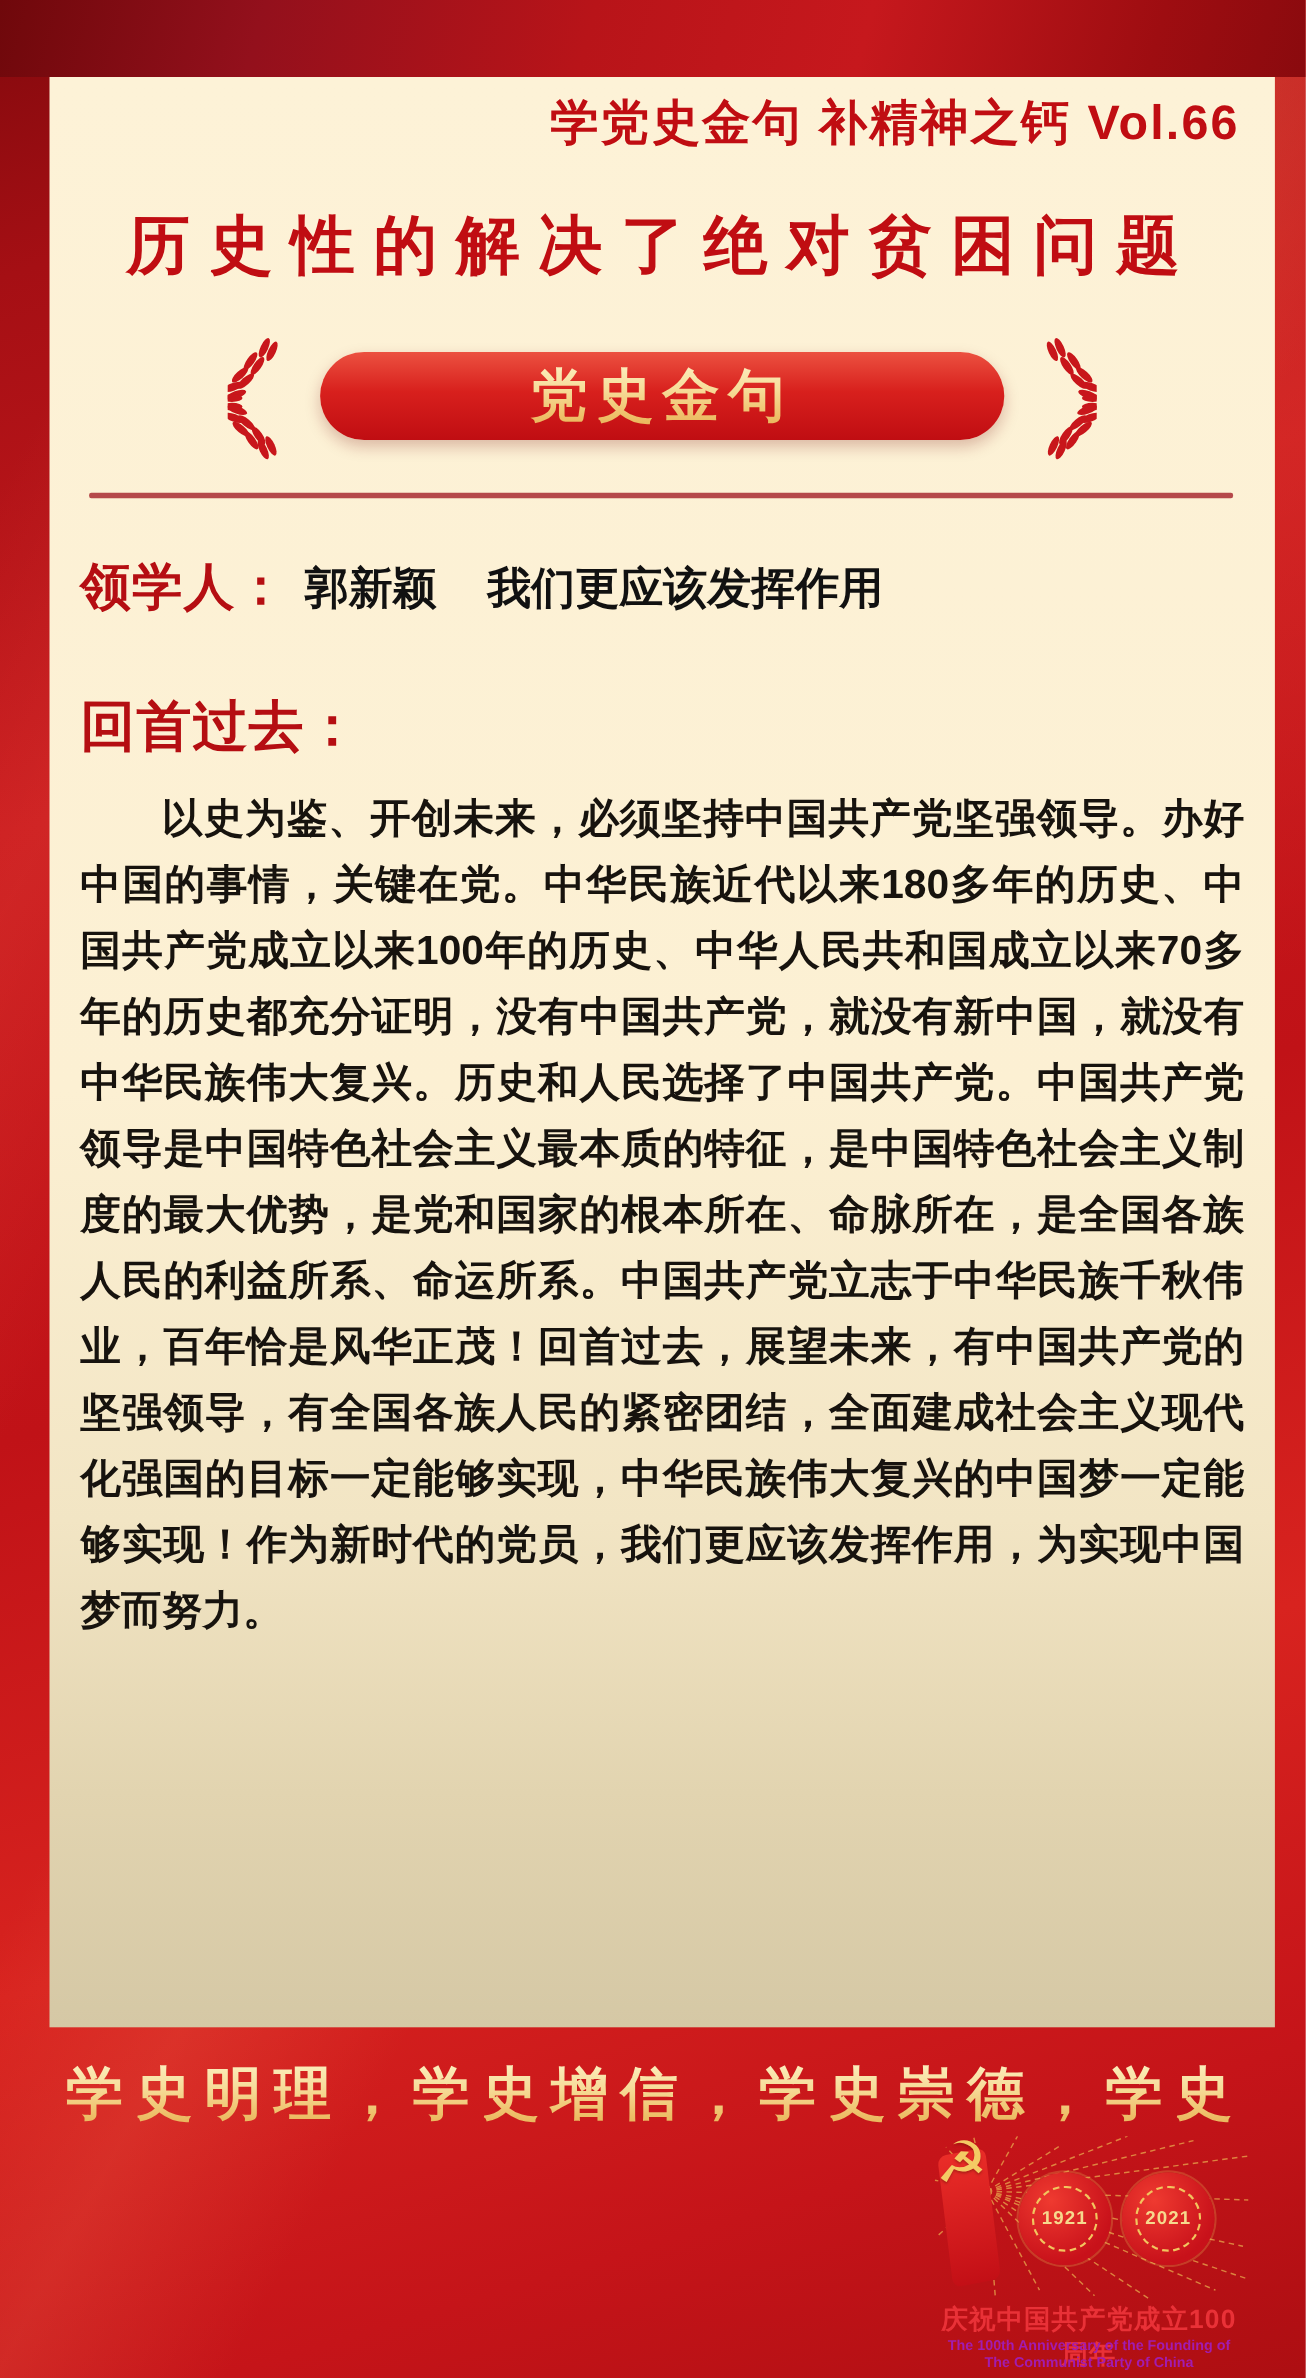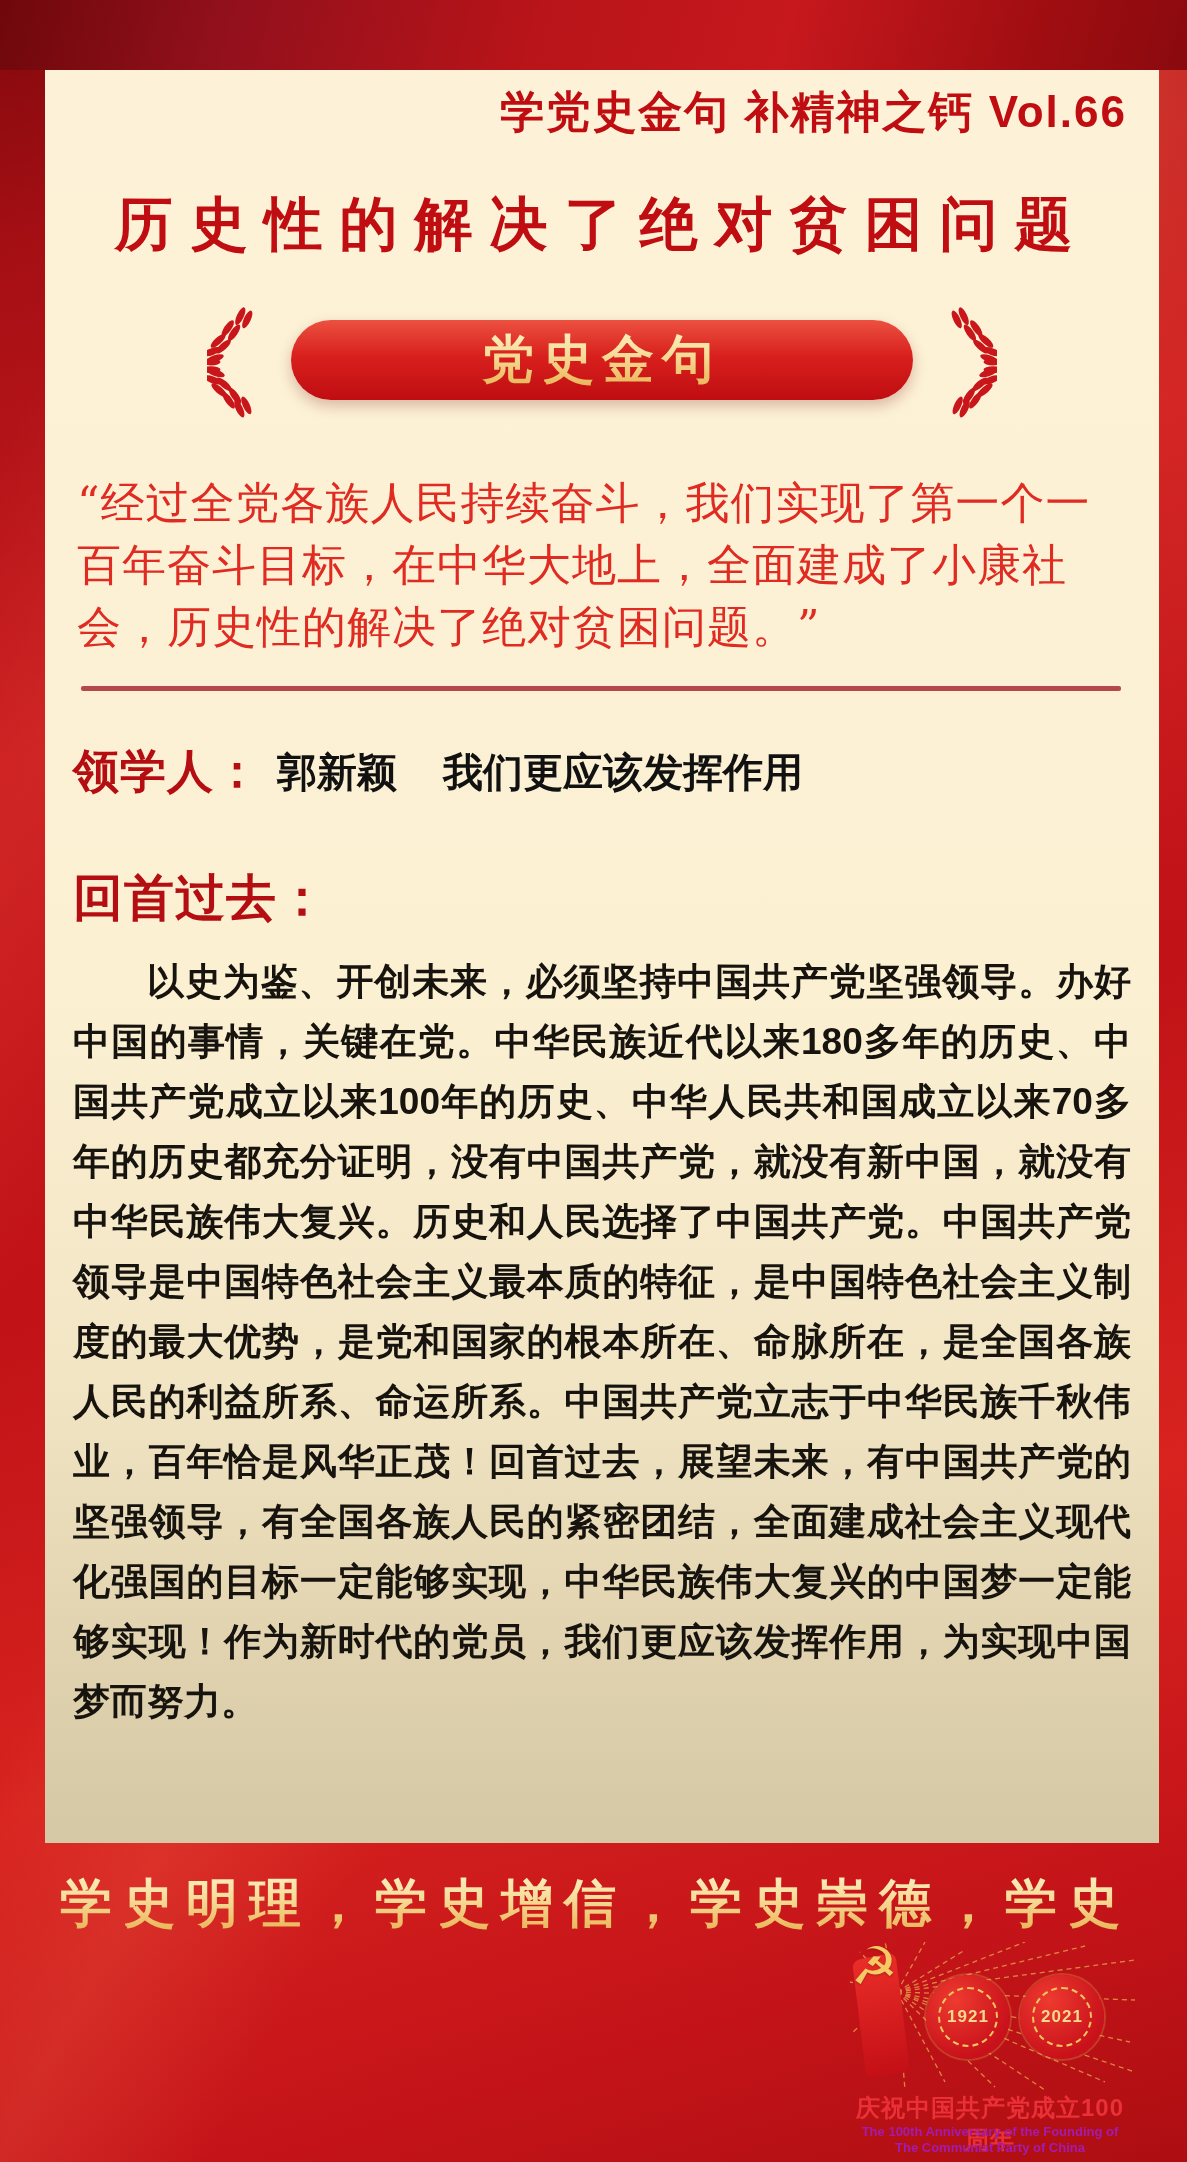--- a/index.html
+++ b/index.html
@@ -193,21 +193,20 @@
           <ellipse cx="-9" cy="-4" rx="10" ry="3.6"></ellipse>
           <ellipse cx="-9" cy="4" rx="10" ry="3.6"></ellipse>
         </g>
       <g transform="translate(41,117) rotate(65)">
           <ellipse cx="-9" cy="-4" rx="10" ry="3.6"></ellipse>
           <ellipse cx="-9" cy="4" rx="10" ry="3.6"></ellipse>
         </g>
     </svg>
   </div>
 
-  <div class="quote">“经过全党各族人民持续奋斗，我们实现了第一个一百年奋斗目标，在中华大地上，全面建成了小康社会，历史性的解决了绝对贫困问题。”</div>
   <div class="divider"></div>
 
   <div class="leader-row">
     <span class="leader-label">领学人：</span>
     <span class="leader-name">郭新颖</span>
     <span class="leader-title">我们更应该发挥作用</span>
   </div>
 
   <div class="reflection-label">回首过去：</div>
   <div class="reflection-body">以史为鉴、开创未来，必须坚持中国共产党坚强领导。办好中国的事情，关键在党。中华民族近代以来180多年的历史、中国共产党成立以来100年的历史、中华人民共和国成立以来70多年的历史都充分证明，没有中国共产党，就没有新中国，就没有中华民族伟大复兴。历史和人民选择了中国共产党。中国共产党领导是中国特色社会主义最本质的特征，是中国特色社会主义制度的最大优势，是党和国家的根本所在、命脉所在，是全国各族人民的利益所系、命运所系。中国共产党立志于中华民族千秋伟业，百年恰是风华正茂！回首过去，展望未来，有中国共产党的坚强领导，有全国各族人民的紧密团结，全面建成社会主义现代化强国的目标一定能够实现，中华民族伟大复兴的中国梦一定能够实现！作为新时代的党员，我们更应该发挥作用，为实现中国梦而努力。</div>

